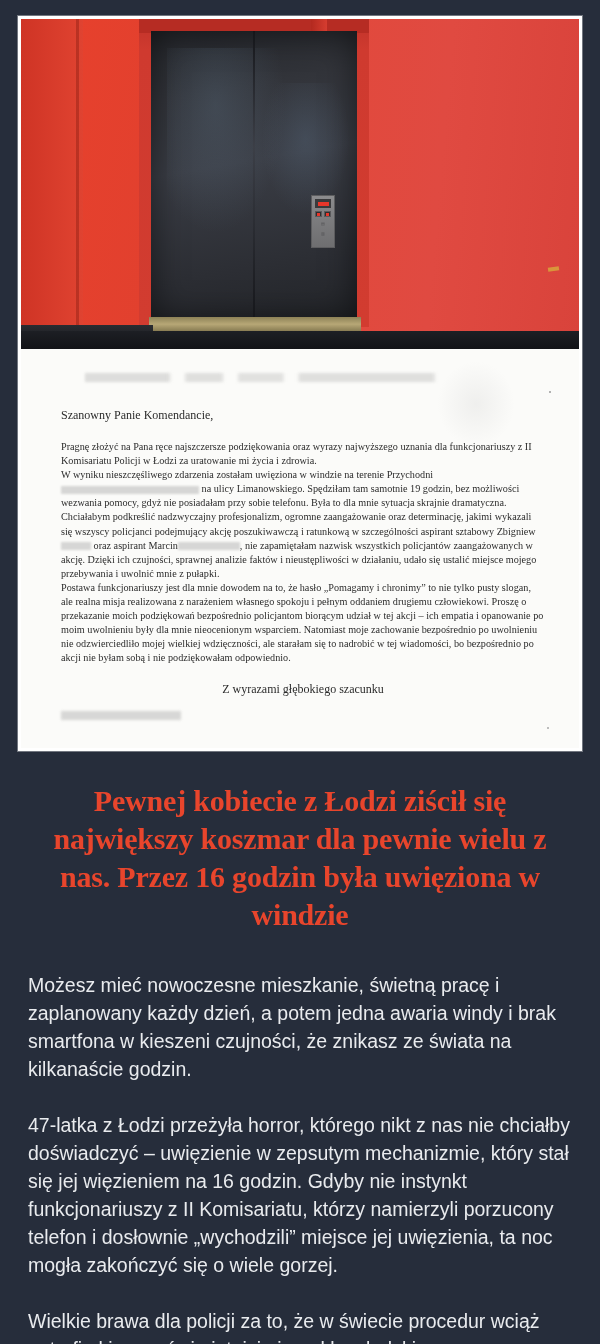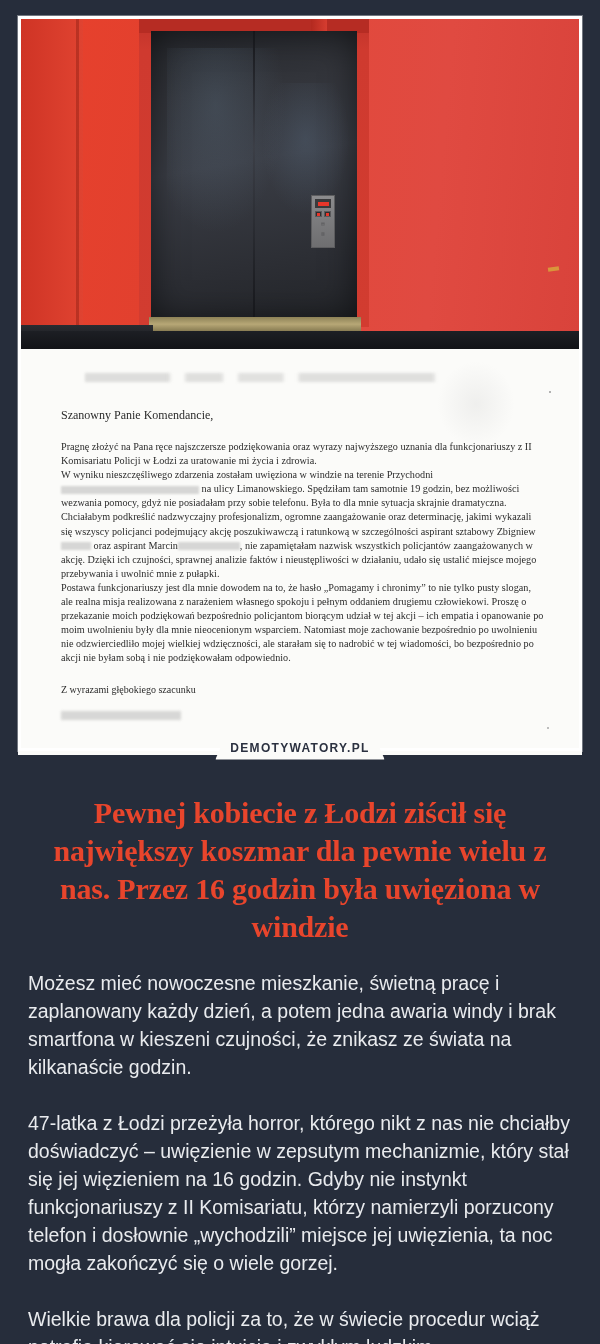--- a/index.html
+++ b/index.html
@@ -210,23 +210,24 @@
     vertical-align: middle;
     height: 8px;
     background: rgba(140,140,140,0.33);
     filter: blur(1.2px);
     border-radius: 1px;
   }
   .r-long { width: 138px; }
   .r-mid  { width: 30px; }
   .r-mid2 { width: 62px; }
   .letter-closing {
-    font-size: 10px;
+    font-size: 12px;
     line-height: 15px;
     margin: 0 0 14px 0;
+    text-align: center;
   }
   .letter-signature {
     height: 9px; width: 120px;
     background: rgba(140,140,140,0.32);
     filter: blur(1.5px);
     margin-bottom: 2px;
   }
   .letter-smudge {
     position: absolute;
     right: 64px; top: 12px;
@@ -280,21 +281,21 @@
 
   
   .headline {
     color: #e8452c;
     font-family: "Liberation Serif", "DejaVu Serif", serif;
     font-weight: bold;
     font-size: 30px;
     line-height: 38px;
     text-align: center;
     padding: 14px 26px 6px 26px;
-    margin: 3px;
+    margin: 17px;
     letter-spacing: -0.2px;
   }
 
   
   .article {
     color: #e9ebee;
     font-family: "Liberation Sans", sans-serif;
     font-size: 19.5px;
     line-height: 28px;
     padding: 14px 26px 30px 28px;
@@ -365,25 +366,20 @@
 
         <div class="letter-closing">Z wyrazami głębokiego szacunku</div>
 
         <div class="letter-signature"></div>
         <div class="letter-dot2"></div>
       </div>
 
     </div>
   </div>
 
-  <div class="watermark-wrap">
-    <div class="wm-left-bar"></div>
-    <div class="wm-right-bar"></div>
-    <div class="watermark-tab">DEMOTYWATORY.PL</div>
-  </div>
 
   <h1 class="headline">Pewnej kobiecie z Łodzi ziścił się największy koszmar dla pewnie wielu z nas. Przez 16 godzin była uwięziona w windzie</h1>
 
   <div class="article">
     <p>Możesz mieć nowoczesne mieszkanie, świetną pracę i zaplanowany każdy dzień, a potem jedna awaria windy i brak smartfona w kieszeni czujności, że znikasz ze świata na kilkanaście godzin.</p>
     <p>47-latka z Łodzi przeżyła horror, którego nikt z nas nie chciałby doświadczyć – uwięzienie w zepsutym mechanizmie, który stał się jej więzieniem na 16 godzin. Gdyby nie instynkt funkcjonariuszy z II Komisariatu, którzy namierzyli porzucony telefon i dosłownie „wychodzili” miejsce jej uwięzienia, ta noc mogła zakończyć się o wiele gorzej.</p>
     <p>Wielkie brawa dla policji za to, że w świecie procedur wciąż potrafią kierować się intuicją i zwykłym ludzkim zaangażowaniem</p>
   </div>
 
 </div>

